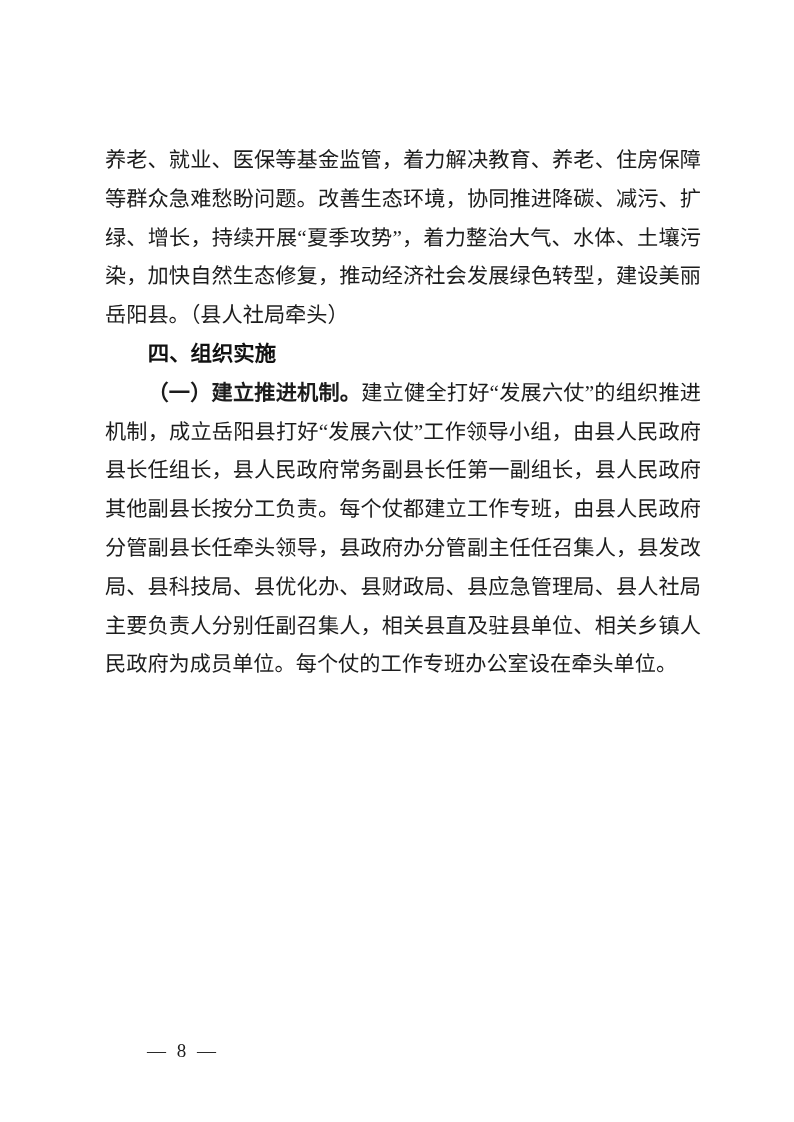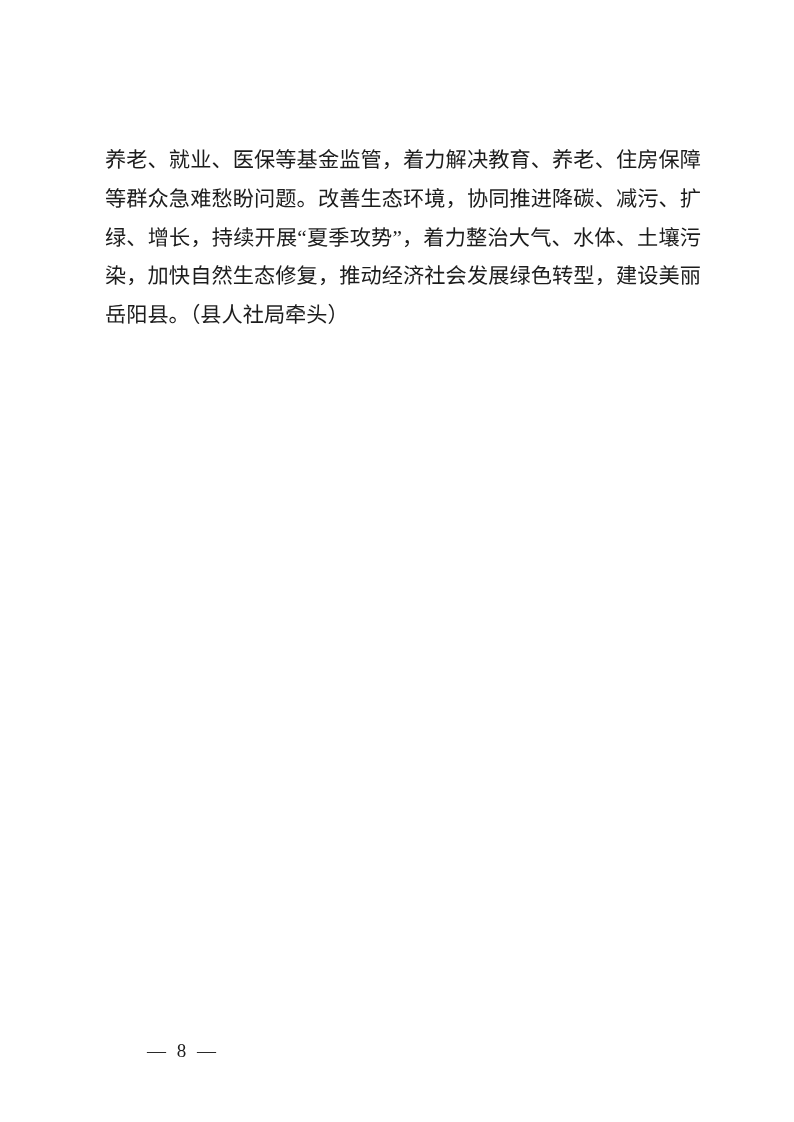--- a/index.html
+++ b/index.html
@@ -66,20 +66,22 @@
 </style>
 </head>
 <body>
 
 <div class="page">
 
   <main class="text-block">
 
     <p class="para no-indent">养老、就业、医保等基金监管，着力解决教育、养老、住房保障等群众急难愁盼问题。改善生态环境，协同推进降碳、减污、扩绿、增长，持续开展“夏季攻势”，着力整治大气、水体、土壤污染，加快自然生态修复，推动经济社会发展绿色转型，建设美丽岳阳县。（县人社局牵头）</p>
 
+    <h2 class="section-heading">四、组织实施</h2>
 
+    <p class="para"><strong class="item-lead">（一）建立推进机制。</strong><span>建立健全打好“发展六仗”的组织推进机制，成立岳阳县打好“发展六仗”工作领导小组，由县人民政府县长任组长，县人民政府常务副县长任第一副组长，县人民政府其他副县长按分工负责。每个仗都建立工作专班，由县人民政府分管副县长任牵头领导，县政府办分管副主任任召集人，县发改局、县科技局、县优化办、县财政局、县应急管理局、县人社局主要负责人分别任副召集人，相关县直及驻县单位、相关乡镇人民政府为成员单位。每个仗的工作专班办公室设在牵头单位。</span></p>
 
 
   </main>
 
   <footer class="page-footer">— 8 —</footer>
 
 </div>
 
 </body></html>

